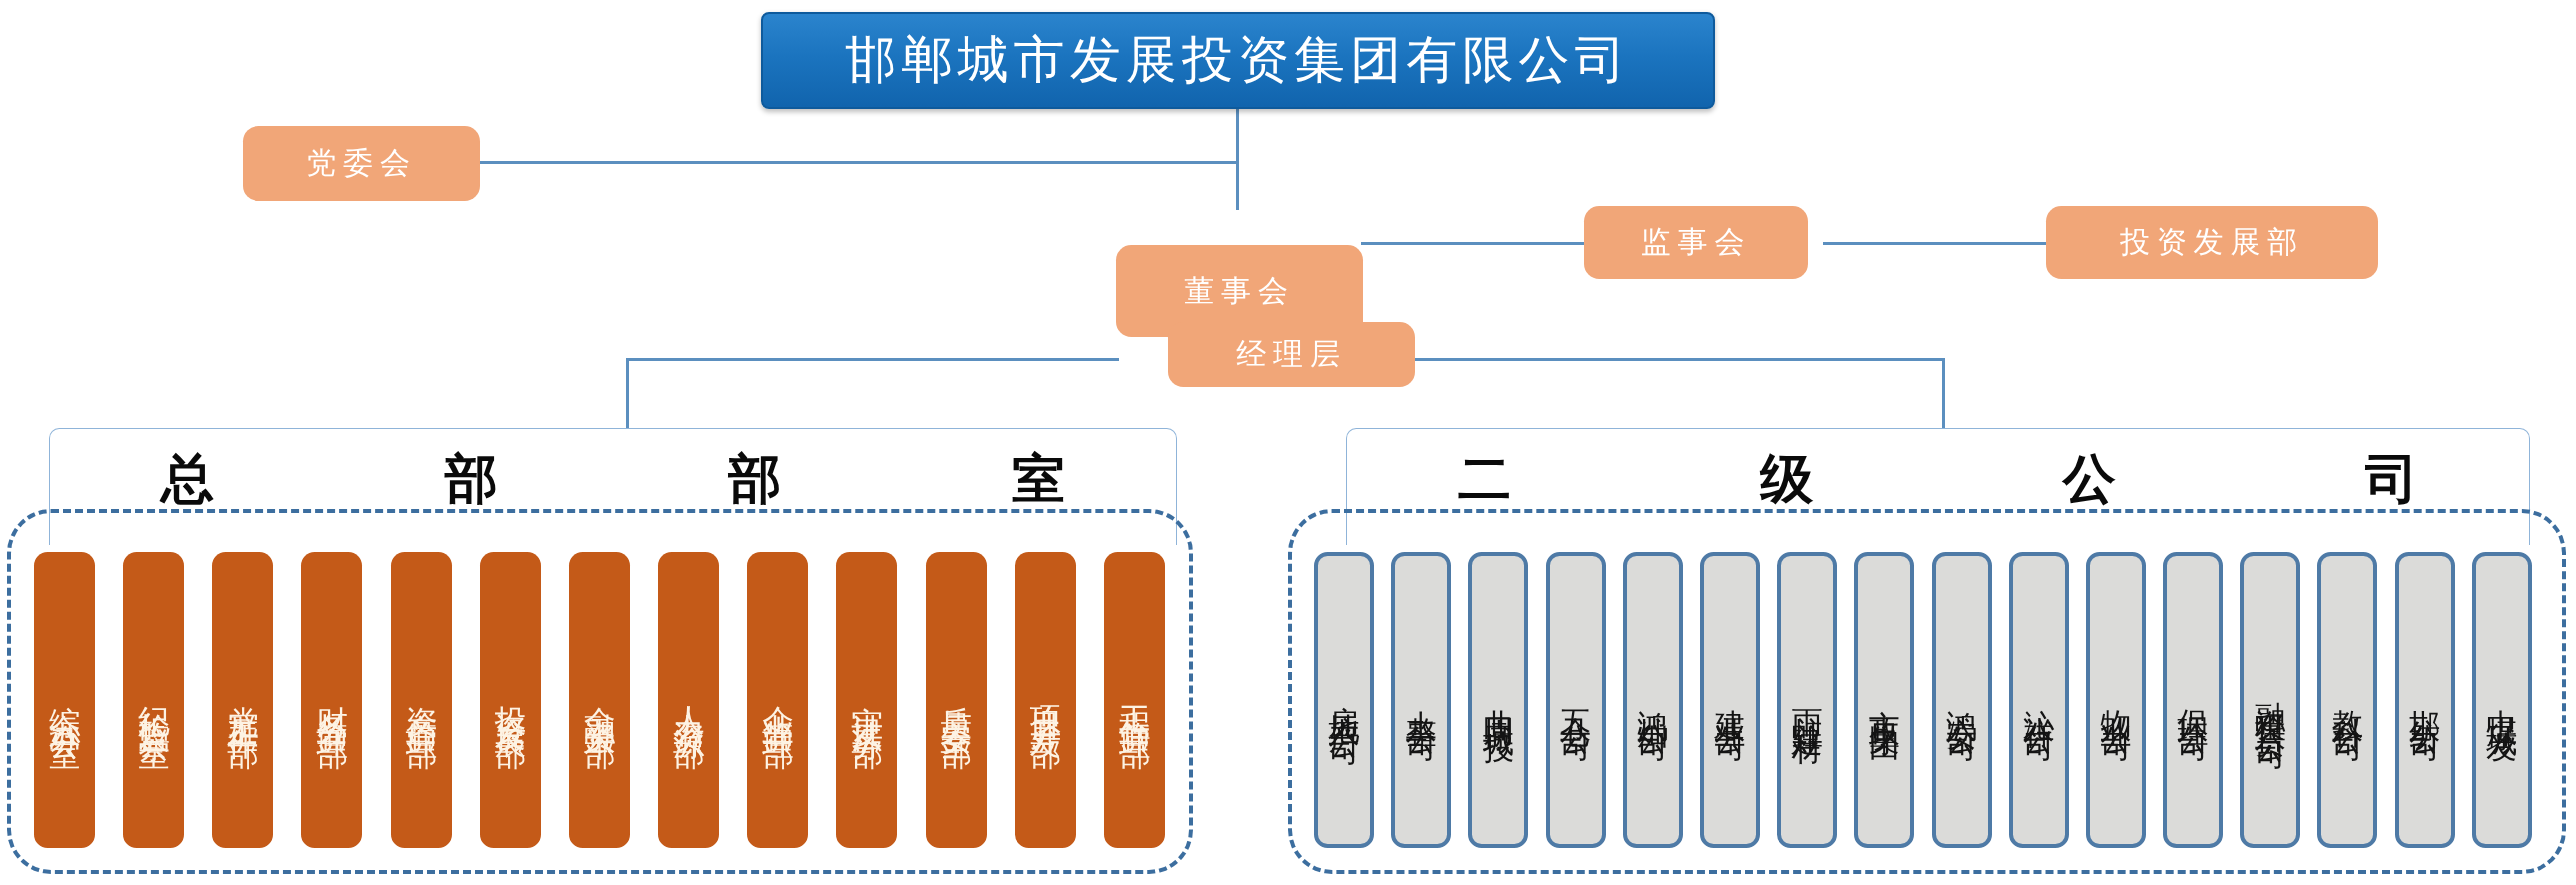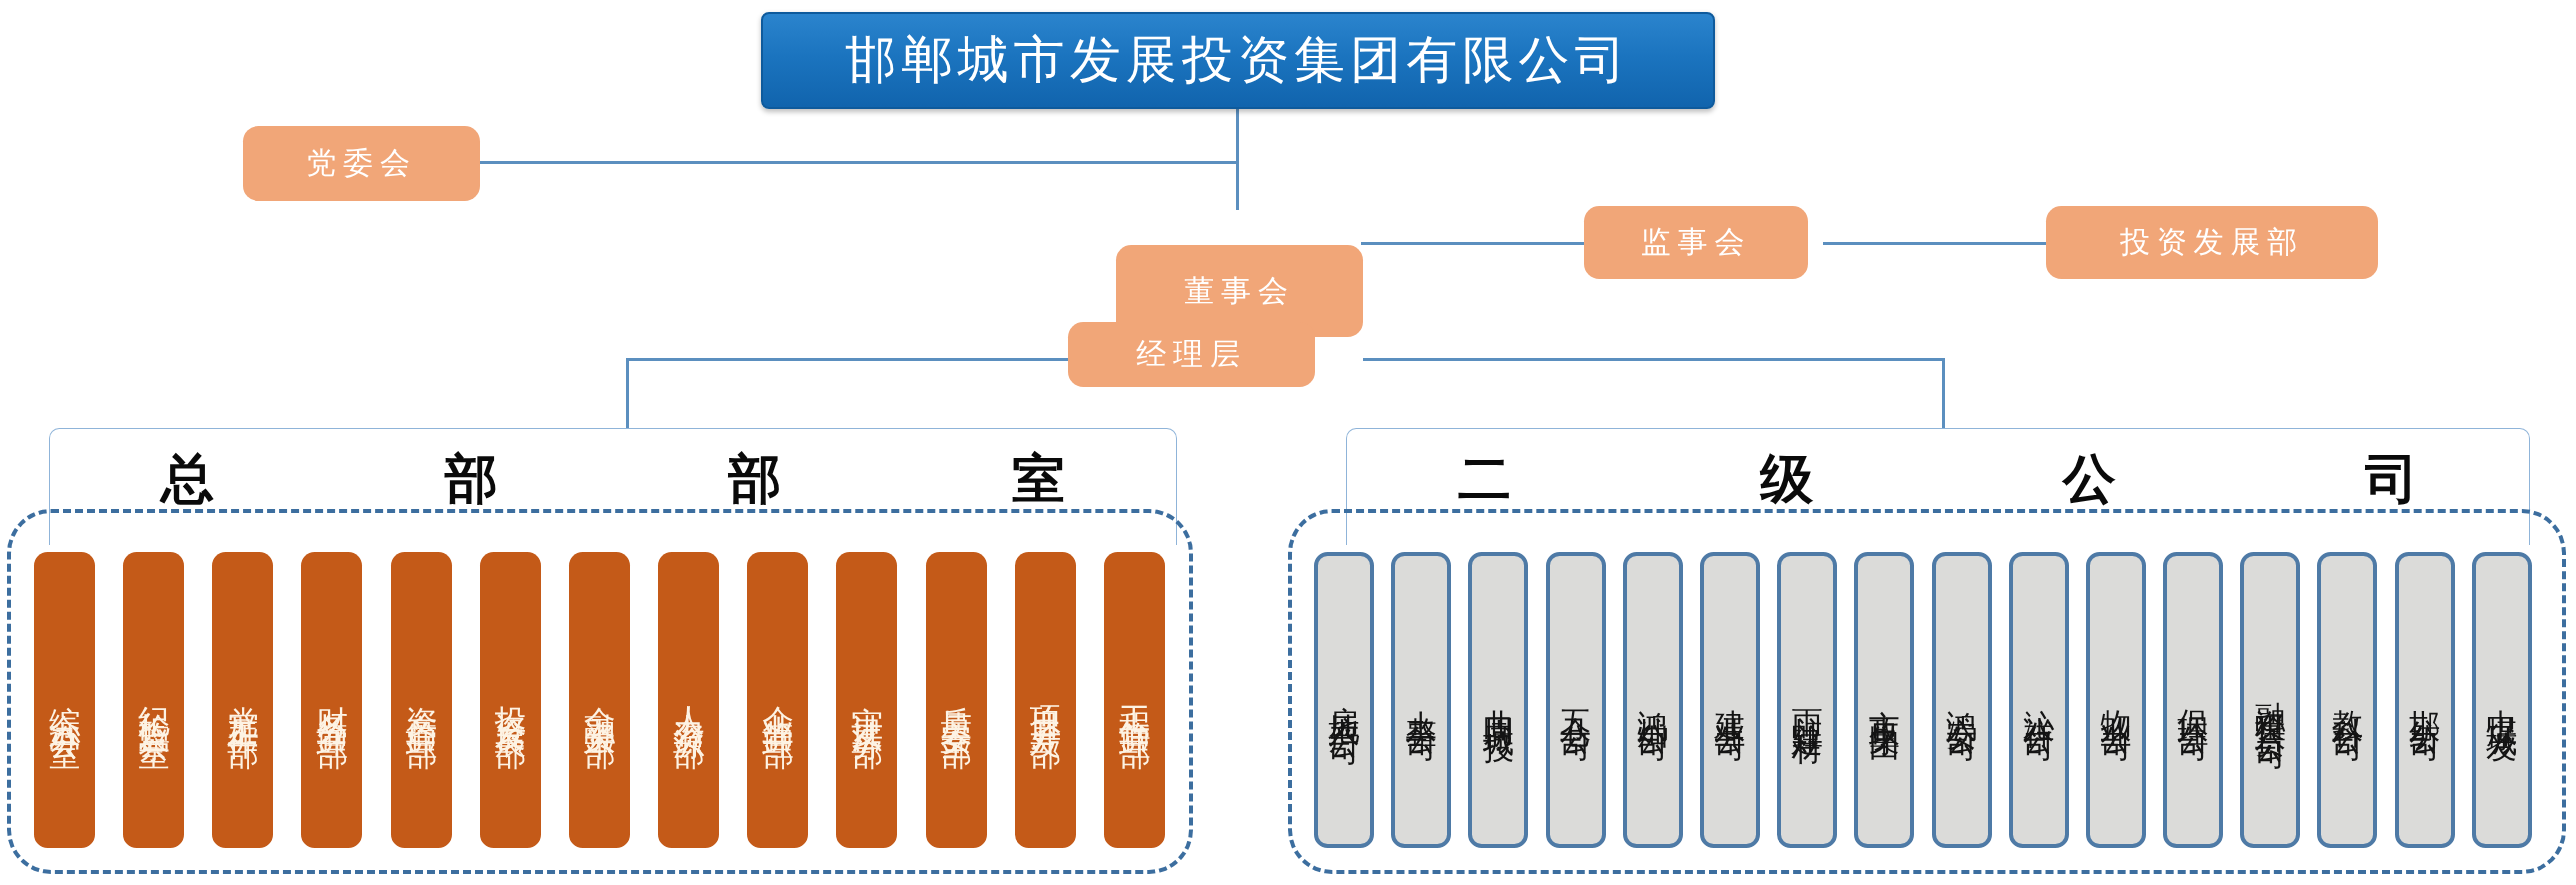--- a/index.html
+++ b/index.html
@@ -86,21 +86,21 @@
 </div>
 
 <div class="node node-peach" style="left:1584px;top:206px;width:224px;height:73px;">
   <span>监事会</span>
 </div>
 
 <div class="node node-peach" style="left:2046px;top:206px;width:332px;height:73px;">
   <span>投资发展部</span>
 </div>
 
-<div class="node node-peach" style="left:1068px;top:322px;width:247px;height:65px;justify-content:center;">
+<div class="node node-peach" style="left:1168px;top:322px;width:247px;height:65px;justify-content:center;">
   <span>经理层</span>
 </div>
 
 <div class="group-header" style="left:49px;top:428px;width:1128px;height:117px;">
   <span>总</span>
   <span>部</span>
   <span>部</span>
   <span>室</span>
 </div>
 

